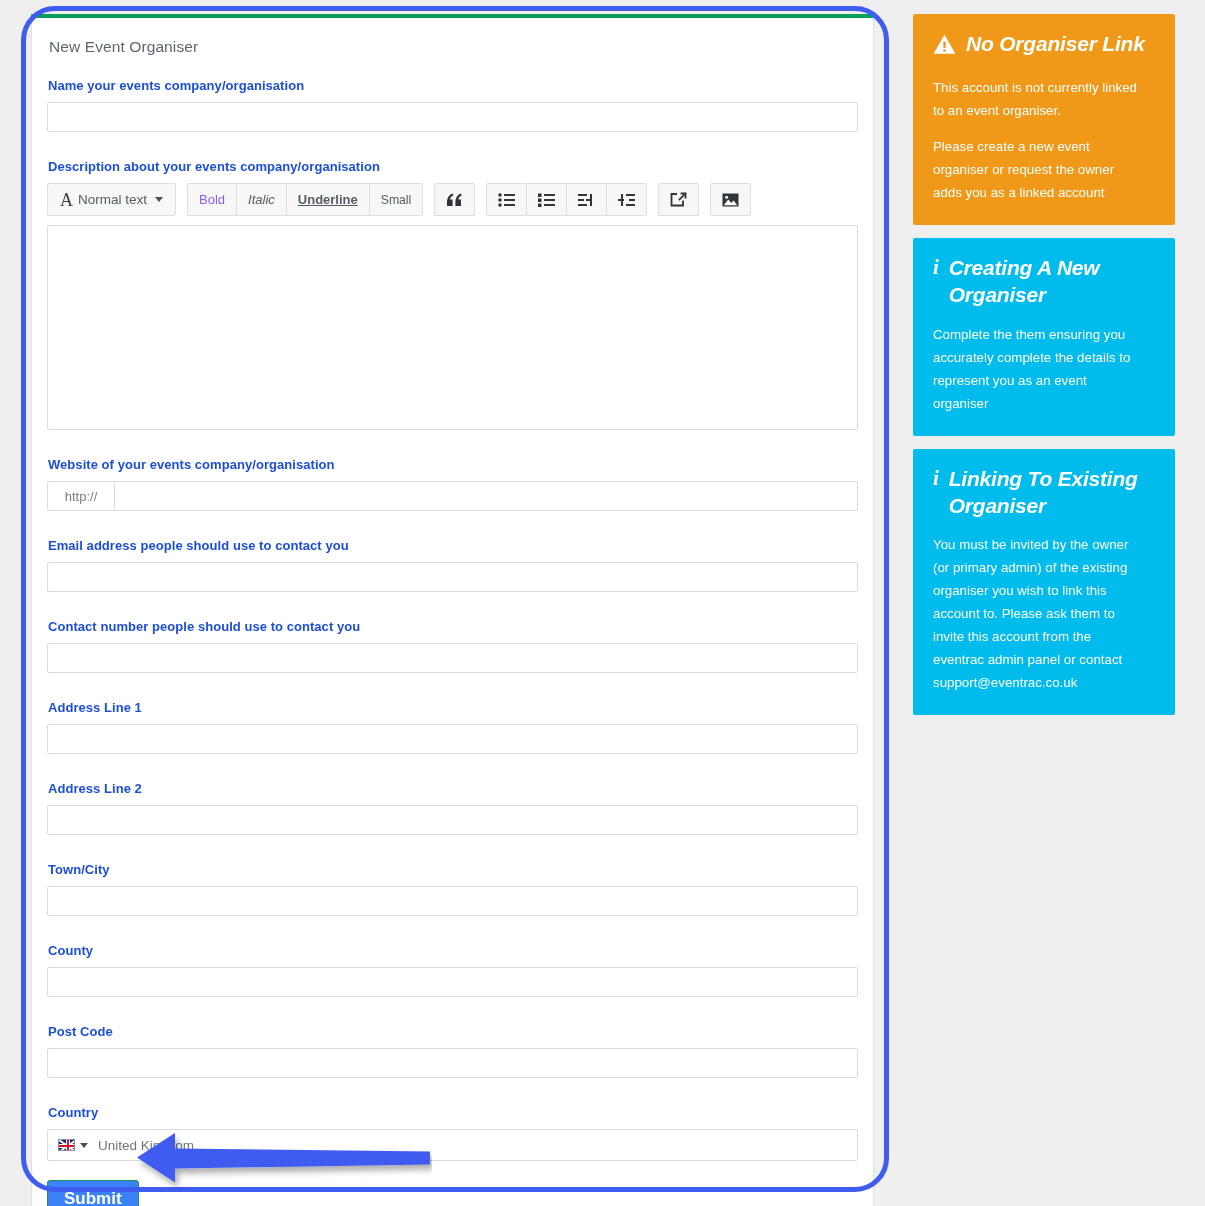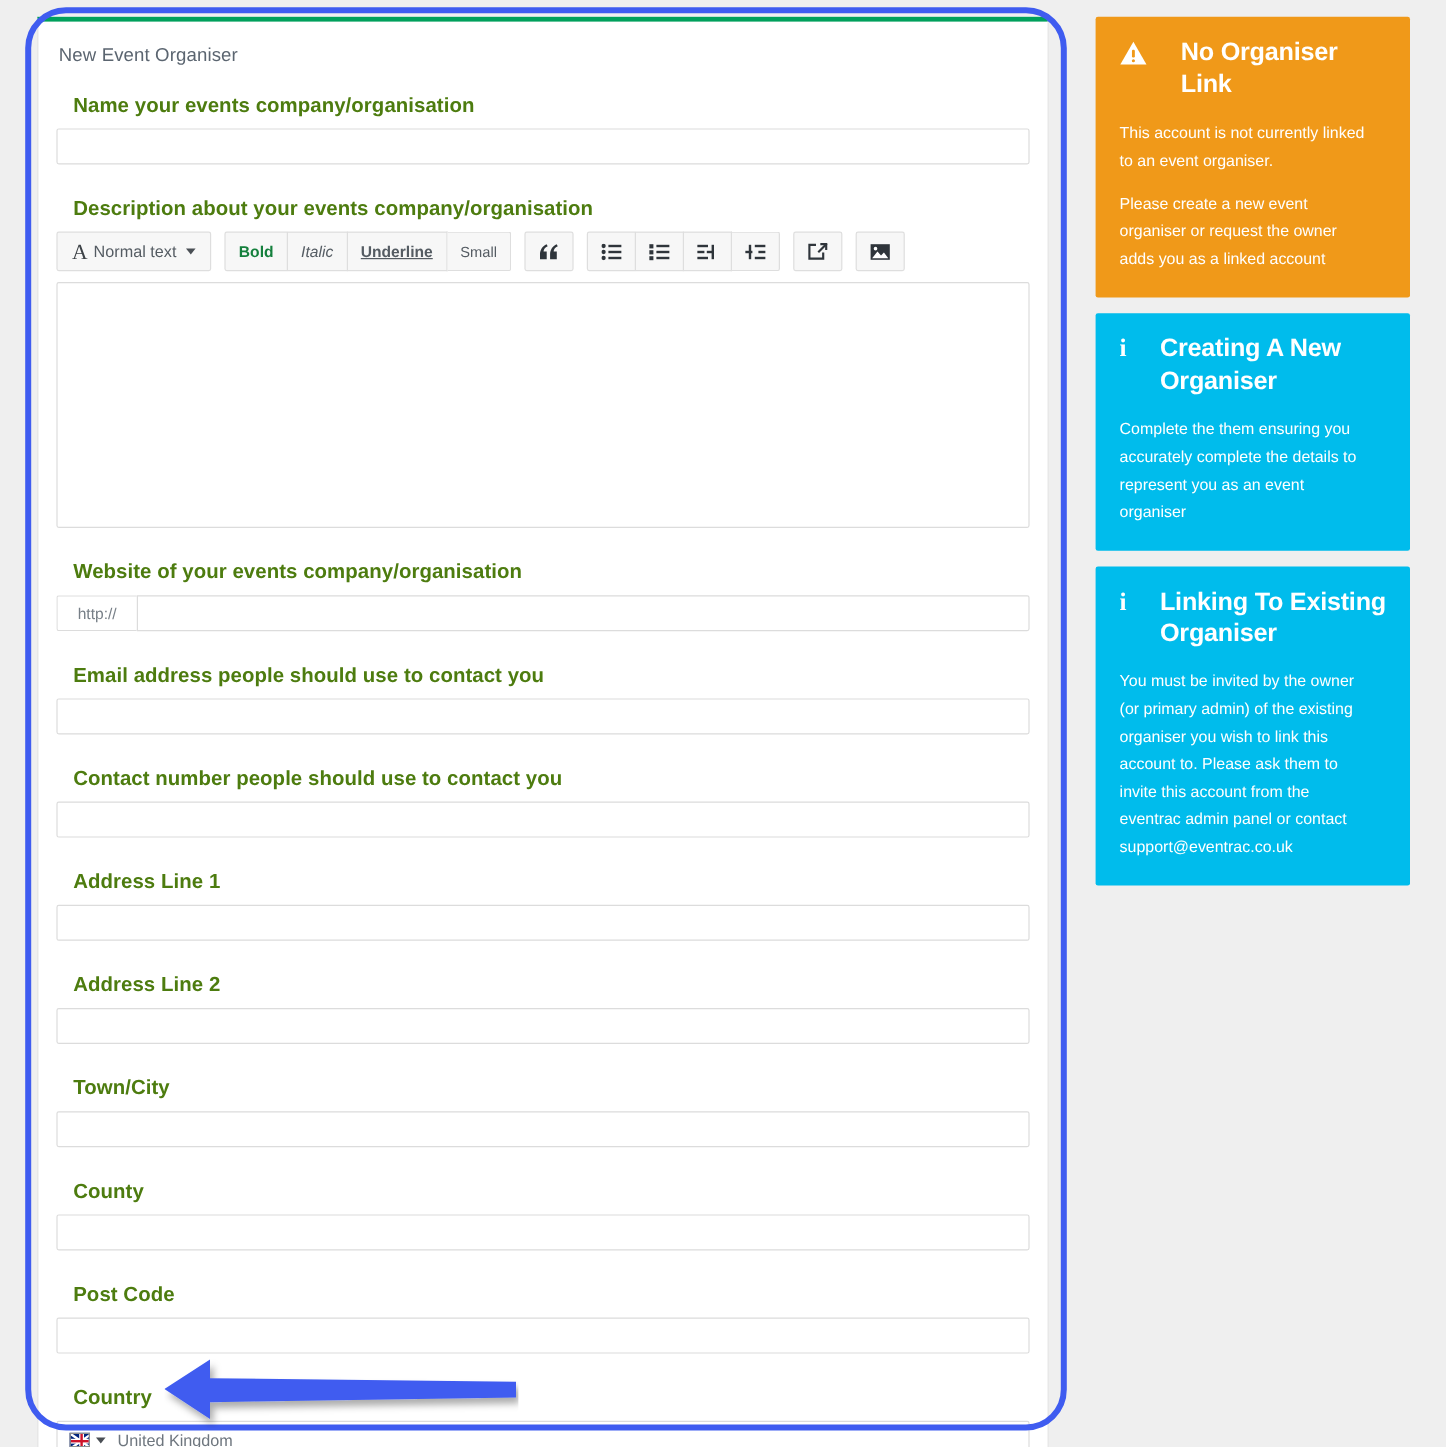--- a/index.html
+++ b/index.html
@@ -35,24 +35,24 @@
   
   .card-title {
     font-size: 15.5px;
     color: #5b6570;
     font-weight: 400;
     margin: 2px 0 22px 2px;
     letter-spacing: .1px;
   }
   .field { margin-bottom: 5px; }
   .field-label {
-    font-size: 17px;
+    font-size: 13px;
     font-weight: bold;
-    color: #4d7c0f;
-    margin: 0 0 9px 14px;
+    color: #1d4ed8;
+    margin: 0 0 9px 1px;
     letter-spacing: .05px;
   }
   .txt-input {
     display: block;
     width: 100%;
     height: 30px;
     border: 1px solid #dcdcdc;
     background: #fff;
     font-family: "Liberation Sans", sans-serif;
     font-size: 13px;
@@ -92,21 +92,21 @@
   .tb-group .tb-btn:last-child { border-radius: 0 2px 2px 0; }
   .tb-group.single .tb-btn { border-left-width: 1px; border-radius: 2px; }
   .tb-style { font-size: 13.5px; gap: 5px; padding: 0 12px; }
   .serif-a { font-family: "Liberation Serif", serif; font-size: 18px; line-height: 1; color: #3c4146; }
   .caret {
     width: 0; height: 0; margin-left: 3px;
     border-left: 4px solid transparent;
     border-right: 4px solid transparent;
     border-top: 5px solid #4a4f55;
   }
-  .b-bold { font-weight: bold; color: #15803d; }
+  .b-bold { font-weight: normal; color: #8b5cf6; }
   .b-ital { font-style: italic; }
   .b-und  { text-decoration: underline; font-weight: bold; }
   .b-small{ font-size: 12.2px; }
   .tb-icon svg { display: block; }
 
   .editor-area {
     width: 100%;
     height: 205px;
     border: 1px solid #dcdcdc;
     background: #fff;
@@ -184,22 +184,23 @@
   }
   .panel.warn { background: #f09919; }
   .panel.info { background: #00bcec; }
   .panel-title {
     font-size: 21px;
     font-weight: bold;
     line-height: 1.28;
     margin: 0 0 14px 0;
     display: flex;
     align-items: flex-start;
-    gap: 28px;
+    gap: 10px;
     letter-spacing: -.2px;
+    font-style: italic;
   }
   .panel-title .ttxt { flex: 1; }
   .warn-icon { flex: 0 0 auto; margin-top: 3px; }
   .info-icon {
     flex: 0 0 auto;
     font-family: "Liberation Serif", serif;
     font-weight: bold;
     font-size: 21px;
     line-height: 1.2;
   }

